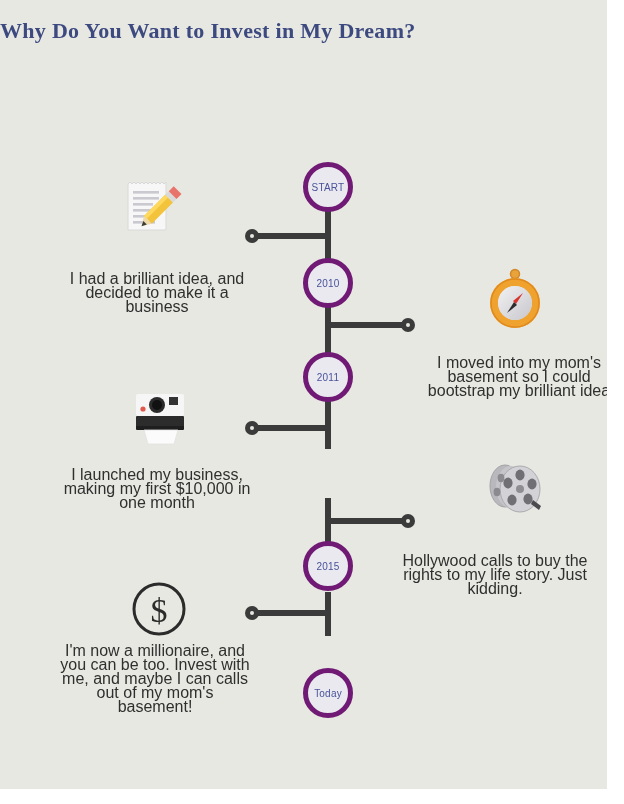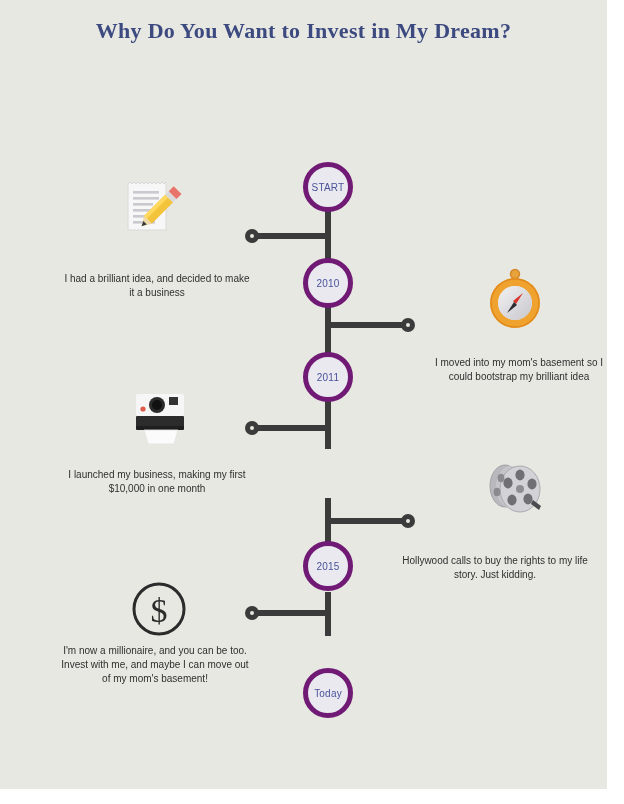--- a/index.html
+++ b/index.html
@@ -18,21 +18,21 @@
     width: 607px;
     height: 789px;
     background: #e8e8e2;
     overflow: hidden;
   }
   #page-title {
     position: absolute;
     left: 0;
     top: 18px;
     width: 607px;
-    text-align: center;
+    text-align: left;
     font-family: "Liberation Serif", serif;
     font-size: 22px;
     font-weight: bold;
     color: #3d4a80;
     letter-spacing: 0.3px;
   }
 
   
   .spine {
     position: absolute;
@@ -87,21 +87,21 @@
     border-radius: 50%;
     background: #e8e8e2;
   }
 
   
   .caption {
     position: absolute;
     width: 190px;
     text-align: center;
     font-family: "Liberation Sans", sans-serif;
-    font-size: 10px;
+    font-size: 16px;
     line-height: 14px;
     color: #2f2f2f;
   }
 
   
   .icon-box {
     position: absolute;
     width: 72px;
     height: 68px;
   }
@@ -226,15 +226,15 @@
     </svg>
   </div>
   <div class="caption" style="left:400px;top:554px;">Hollywood calls to buy the rights to my life story. Just kidding.</div>
 
   <div class="icon-box" style="left:130px;top:578px;">
     <svg width="72" height="68" viewBox="0 0 72 68">
       <circle cx="29" cy="31" r="25" fill="none" stroke="#2b2b2b" stroke-width="3"></circle>
       <text x="29" y="44" text-anchor="middle" font-family="Liberation Serif, serif" font-size="34" fill="#2b2b2b">$</text>
     </svg>
   </div>
-  <div class="caption" style="left:60px;top:644px;">I'm now a millionaire, and you can be too. Invest with me, and maybe I can move out of my mom's basement!</div>
+  <div class="caption" style="left:60px;top:644px;">I'm now a millionaire, and you can be too. Invest with me, and maybe I can calls out of my mom's basement!</div>
 
 </div>
 
 </body></html>

